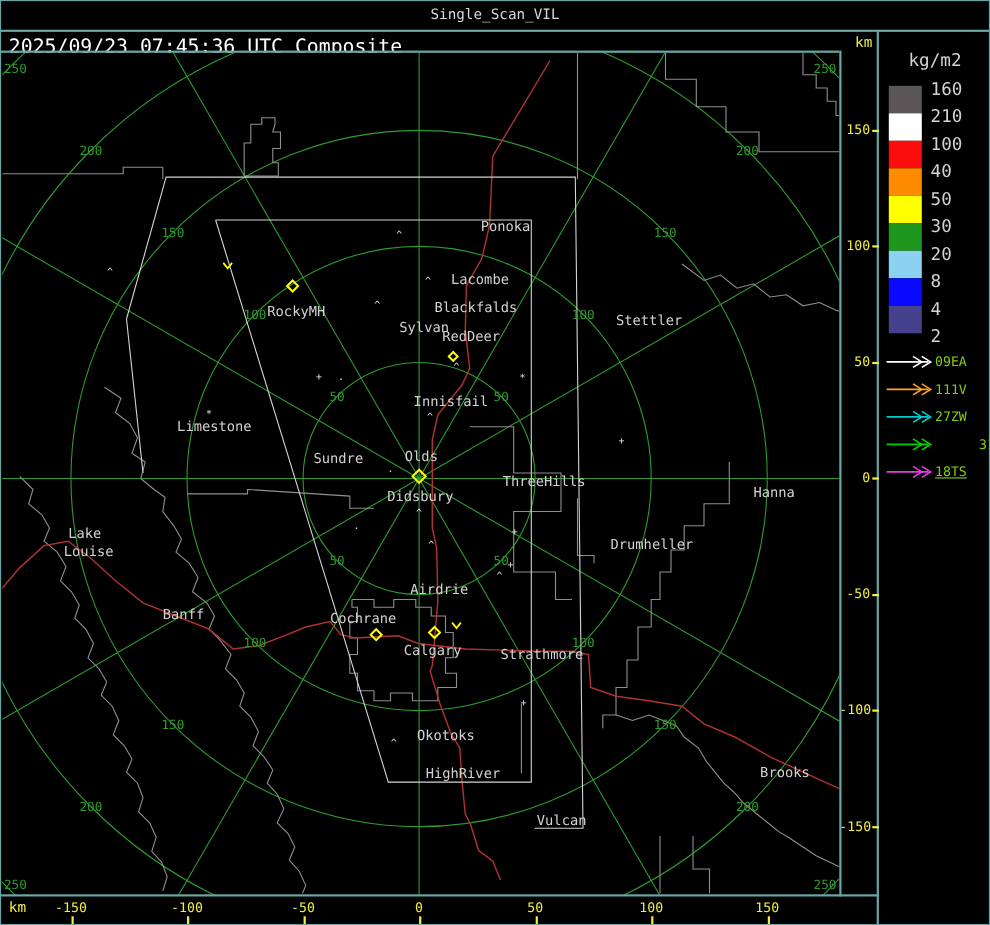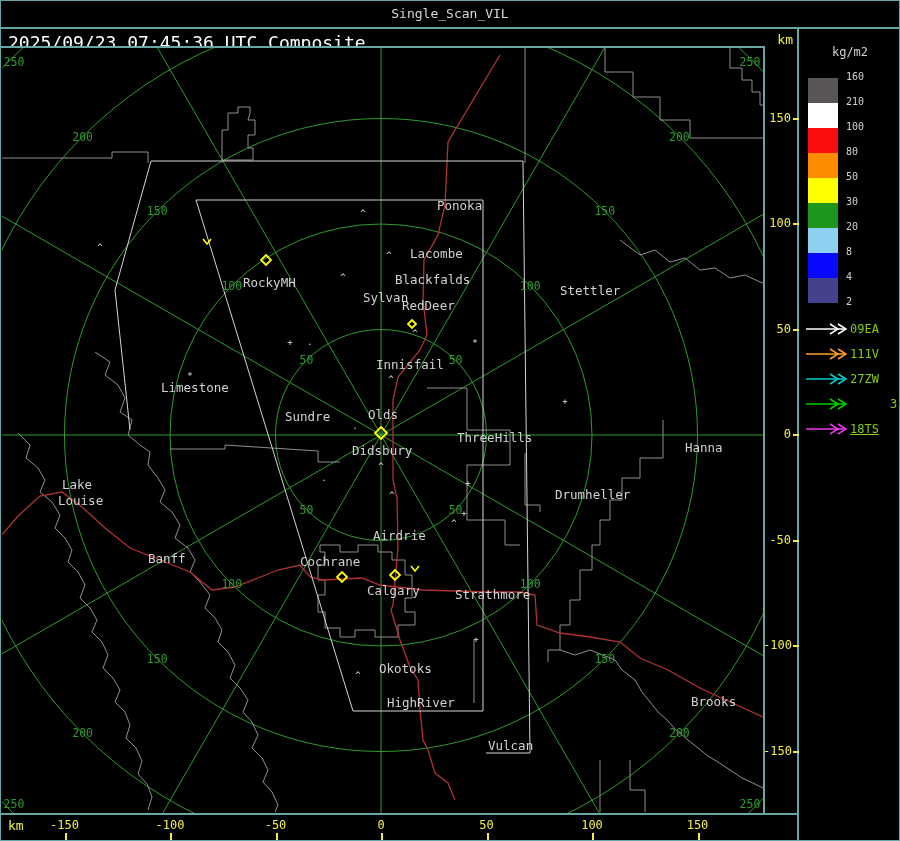--- a/index.html
+++ b/index.html
@@ -6,26 +6,26 @@
   body{width:900px;height:841px;position:relative;overflow:hidden;
        font-family:"DejaVu Sans Mono",monospace;}
   .abs{position:absolute;}
   .teal{position:absolute;background:#69a7a7;}
   #frame{position:absolute;left:0;top:0;width:898px;height:839px;border:1px solid #69a7a7;pointer-events:none;}
   #title-bar{position:absolute;left:0;top:0;width:900px;height:27px;background:#000;
              border-bottom:2px solid #69a7a7;display:flex;align-items:center;justify-content:center;}
   #title-bar span{color:#d8d8d8;font-size:13px;letter-spacing:0px;}
   #timestamp{position:absolute;left:8px;top:32px;color:#ffffff;font-size:18px;white-space:nowrap;}
   #km-right{position:absolute;left:763px;top:32px;width:30px;color:#f2ee45;font-size:13px;text-align:right;}
-  #kg-header{position:absolute;left:800px;top:45px;width:100px;color:#d2d2d2;font-size:12px;text-align:center;}
+  #kg-header{position:absolute;left:800px;top:45px;width:100px;color:#d2d2d2;font-size:16px;text-align:center;}
   #map-wrap{position:absolute;left:2px;top:48px;width:761px;height:766px;background:#000;}
   #km-bottom{position:absolute;left:8px;top:818px;color:#f2ee45;font-size:13px;}
   .axlab{position:absolute;color:#f2ee45;font-size:12px;}
   .tick{position:absolute;background:#f2ee45;}
-  .swlab{position:absolute;left:846px;color:#d2d2d2;font-size:10px;}
+  .swlab{position:absolute;left:846px;color:#d2d2d2;font-size:16px;}
   .trlab{position:absolute;left:850px;color:#84cc16;font-size:12px;}
   svg text{font-family:"DejaVu Sans Mono",monospace;}
 </style>
 </head>
 <body>
 
 <div id="title-bar">
   <span>Single_Scan_VIL</span>
 </div>
 <div id="timestamp">2025/09/23 07:45:36 UTC Composite</div>
@@ -191,21 +191,21 @@
     <div style="left:808px;top:128px;width:30px;height:25px;background:#fb0d0d;" class="abs"></div>
     <div style="left:808px;top:153px;width:30px;height:25px;background:#ff8c00;" class="abs"></div>
     <div style="left:808px;top:178px;width:30px;height:25px;background:#ffff00;" class="abs"></div>
     <div style="left:808px;top:203px;width:30px;height:25px;background:#1e961e;" class="abs"></div>
     <div style="left:808px;top:228px;width:30px;height:25px;background:#8cd2f0;" class="abs"></div>
     <div style="left:808px;top:253px;width:30px;height:25px;background:#0909ff;" class="abs"></div>
     <div style="left:808px;top:278px;width:30px;height:25px;background:#46418c;" class="abs"></div>
     <div style="left:846px;top:71px;" class="swlab">160</div>
     <div style="left:846px;top:96px;" class="swlab">210</div>
     <div style="left:846px;top:121px;" class="swlab">100</div>
-    <div style="left:846px;top:146px;" class="swlab">80</div>
+    <div style="left:846px;top:146px;" class="swlab">40</div>
     <div style="left:846px;top:171px;" class="swlab">50</div>
     <div style="left:846px;top:196px;" class="swlab">30</div>
     <div style="left:846px;top:221px;" class="swlab">20</div>
     <div style="left:846px;top:246px;" class="swlab">8</div>
     <div style="left:846px;top:271px;" class="swlab">4</div>
     <div style="left:846px;top:296px;" class="swlab">2</div>
     <svg width="46" height="14" style="position:absolute;left:804px;top:322px;">
       <line x1="2" y1="7" x2="40" y2="7" stroke="#ffffff" stroke-width="1.5"></line>
       <polyline points="26,2 34,7 26,12" fill="none" stroke="#ffffff" stroke-width="1.5"></polyline>
       <polyline points="34,2 42,7 34,12" fill="none" stroke="#ffffff" stroke-width="1.5"></polyline>

